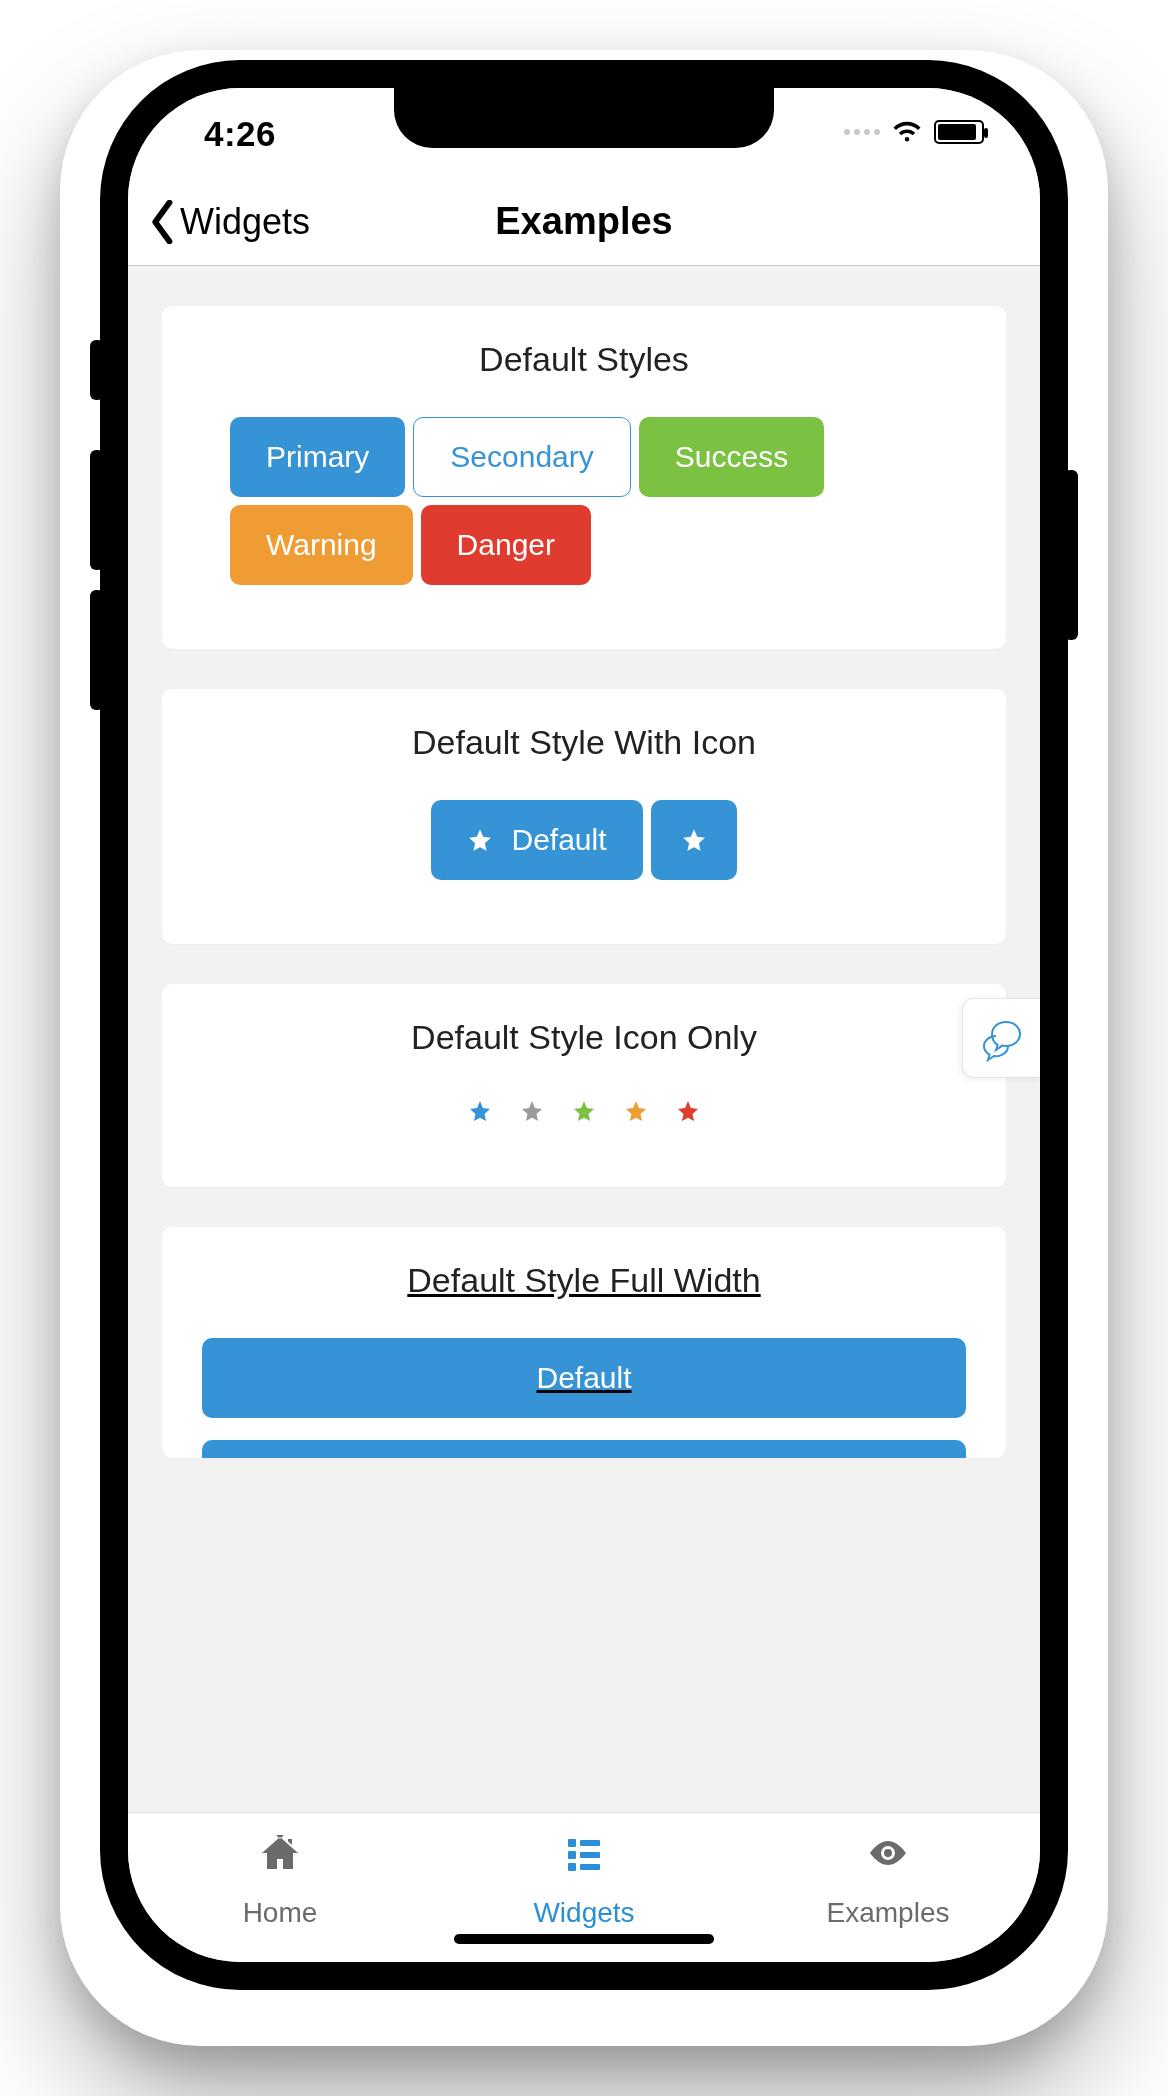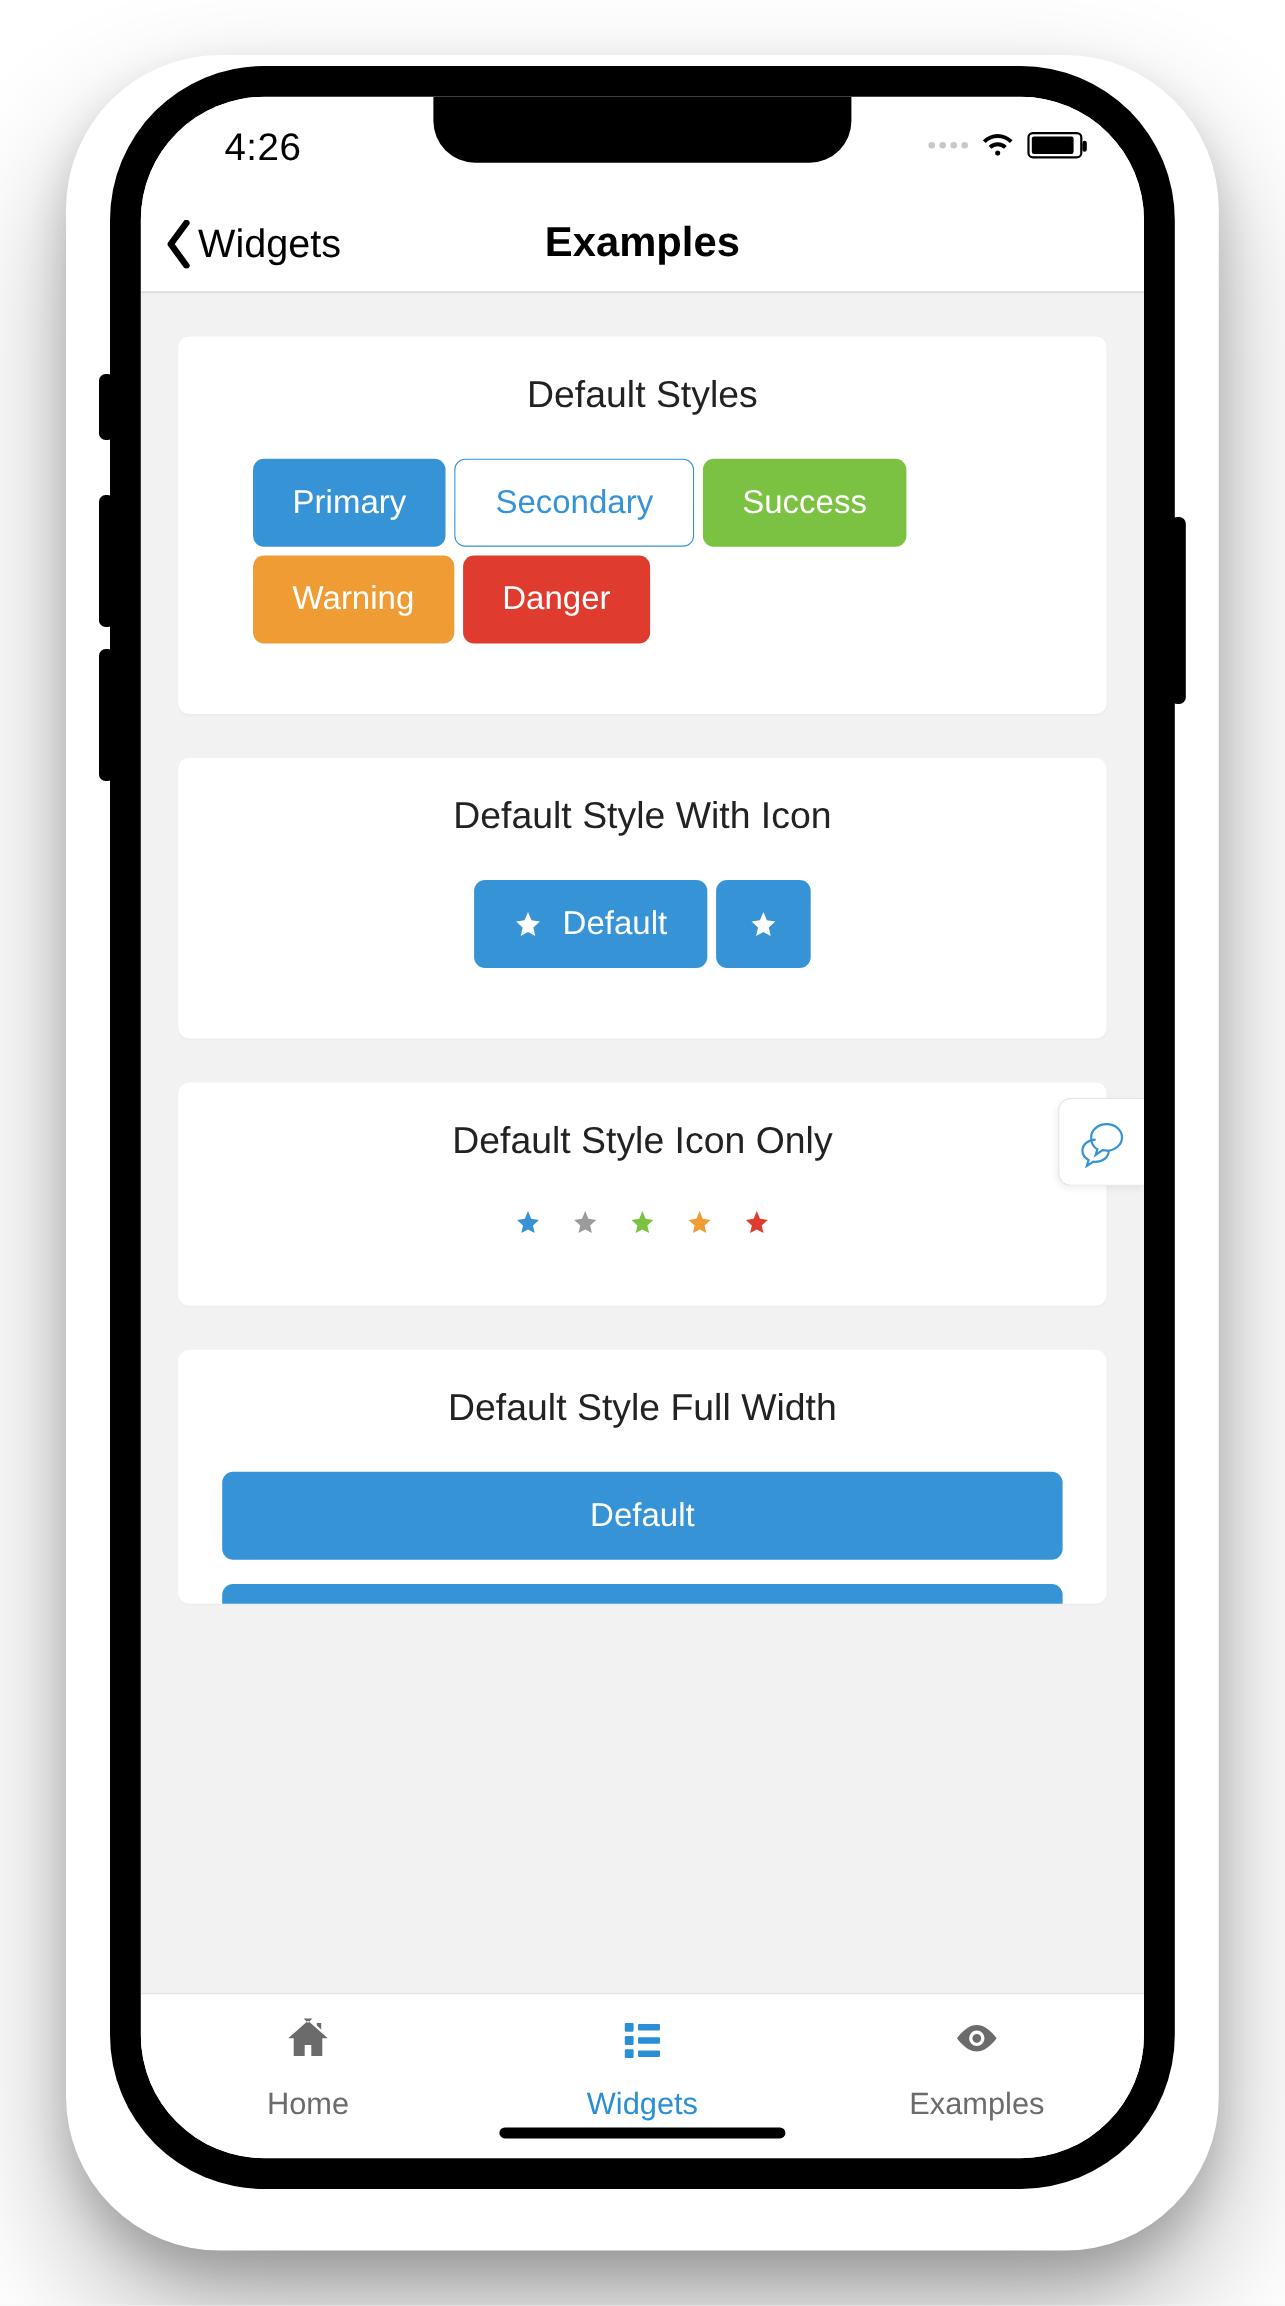--- a/index.html
+++ b/index.html
@@ -73,21 +73,21 @@
     position: absolute;
     top: 0; left: 0; right: 0;
     height: 90px;
     background: #fff;
     z-index: 5;
   }
   .status-time {
     position: absolute;
     left: 76px; top: 26px;
     font-size: 35px;
-    font-weight: 400;
+    font-weight: 700;
     color: #000;
     letter-spacing: 0.5px;
   }
   .status-right {
     position:absolute;
     right: 56px;
     top: 32px;
     display:flex;
     align-items:center;
     gap:12px;
@@ -350,21 +350,21 @@
                 </svg>
               </div>
               <div class="star">
                 <svg viewBox="0 0 24 24">
                   <path fill="#df3b2f" d="M12 2l2.9 6.9L22 10l-5.5 5 1.6 7L12 18.8 5.9 22l1.6-7L2 10l7.1-1.1L12 2z"></path>
                 </svg>
               </div>
             </div>
         </div>
 
-        <div class="card" style="padding-bottom:0;">
+        <div class="card" style="padding-bottom:0;text-decoration:underline;">
           <div class="card-title">Default Style Full Width</div>
           <button class="btn btn-primary btn-full">Default</button>
           <div class="btn-sliver"></div>
         </div>
 
       </div>
 
       <div class="float-chat">
         <svg viewBox="0 0 48 48">
           <path d="M28 8c8 0 14 5.4 14 12s-6 12-14 12c-1.3 0-2.6-.2-3.8-.4L18 36l1.6-5.2C16 28.8 14 24.8 14 20c0-6.6 6-12 14-12z"></path>

